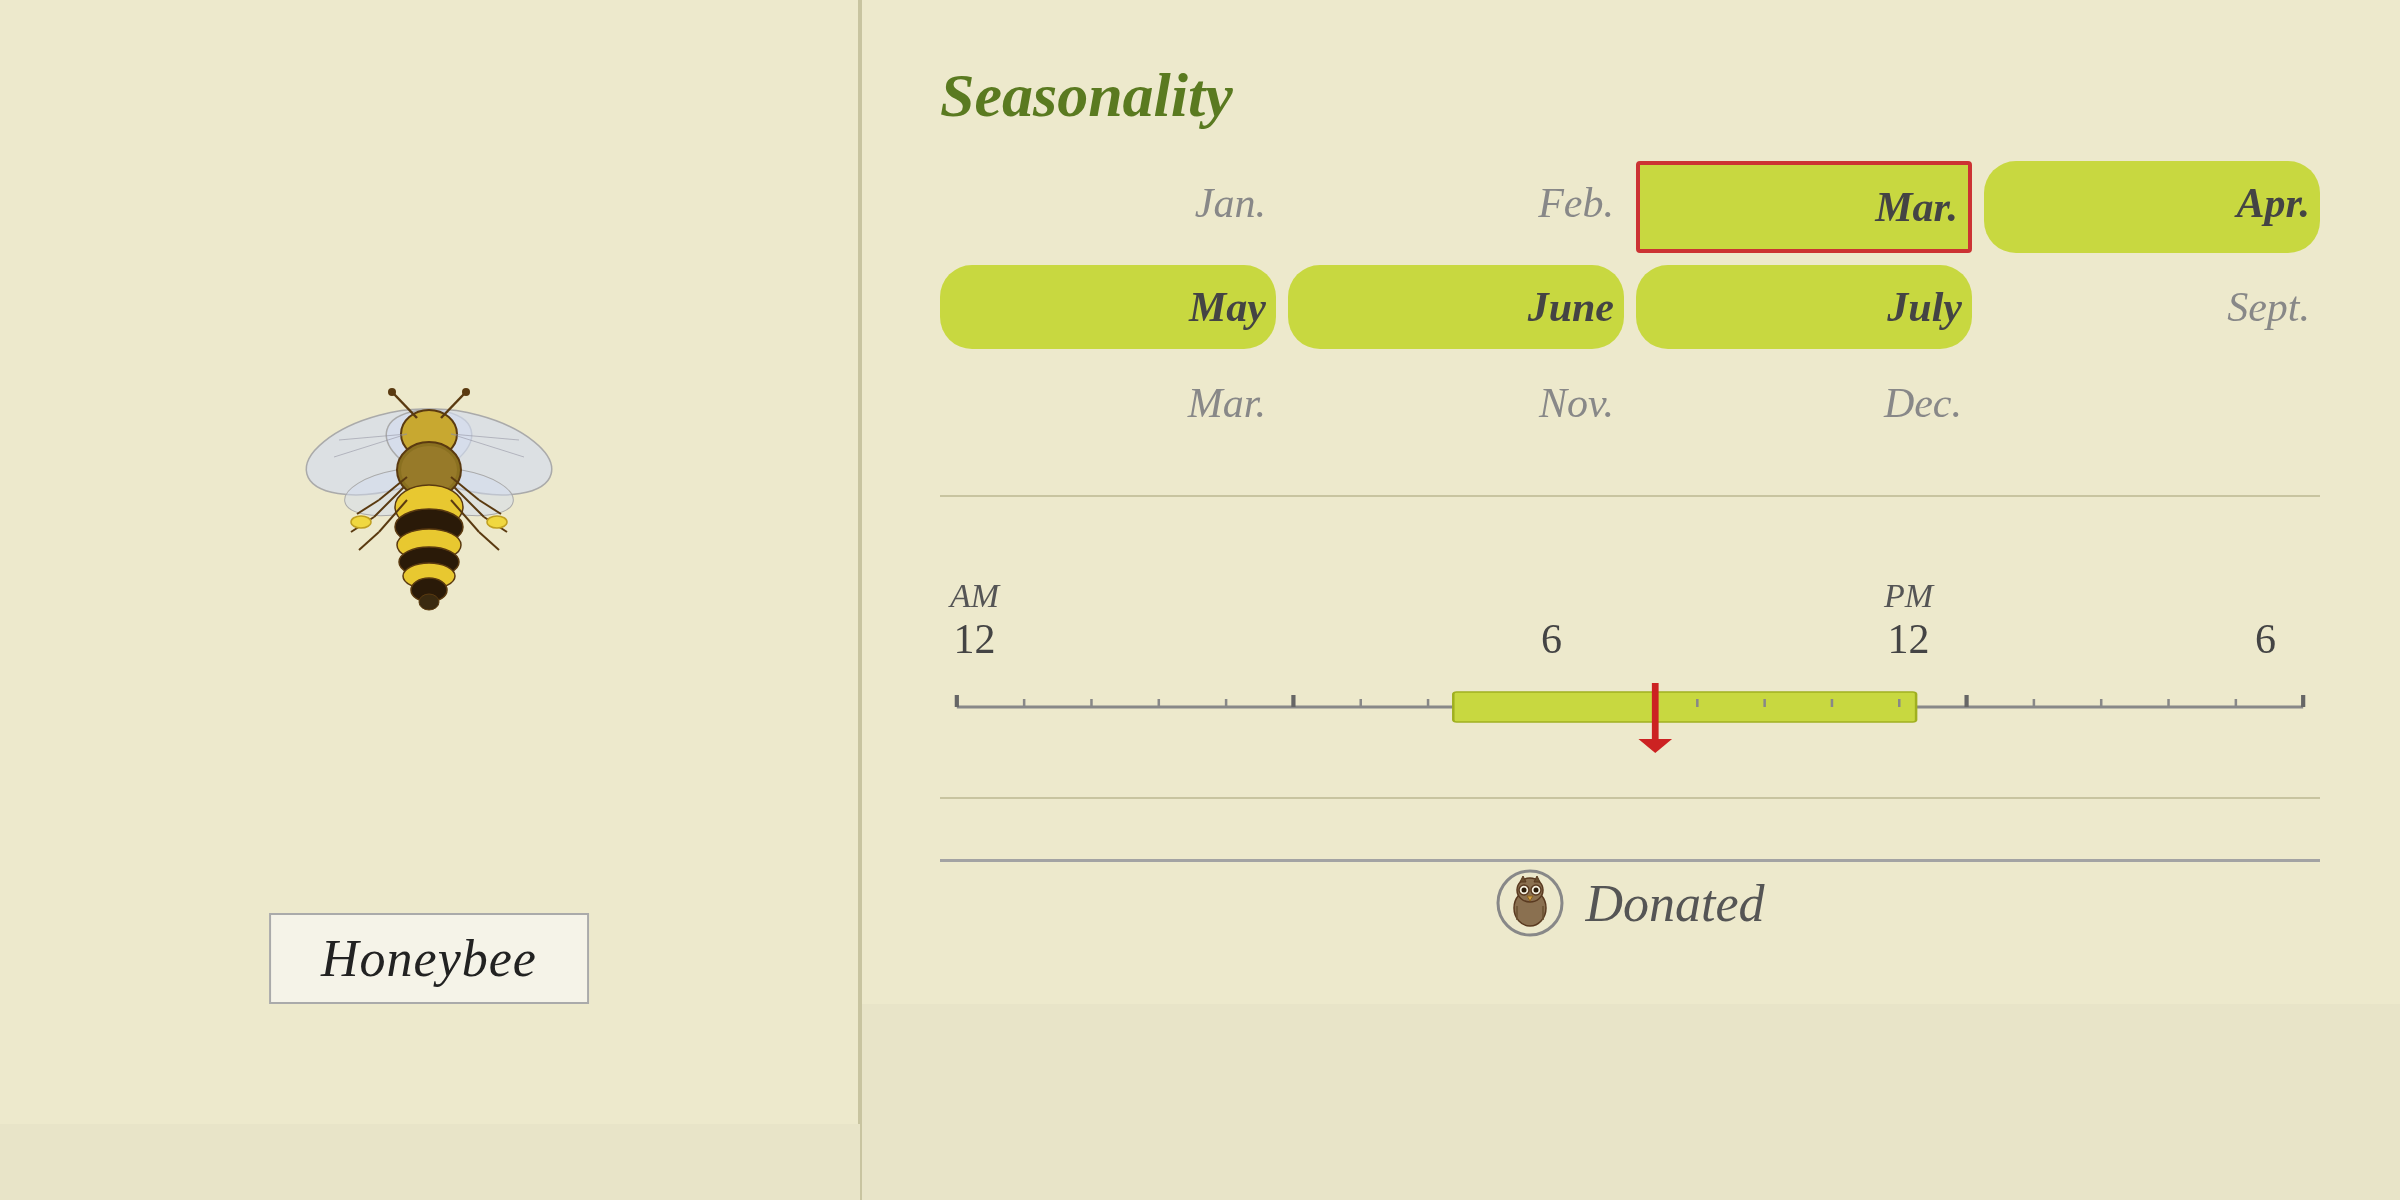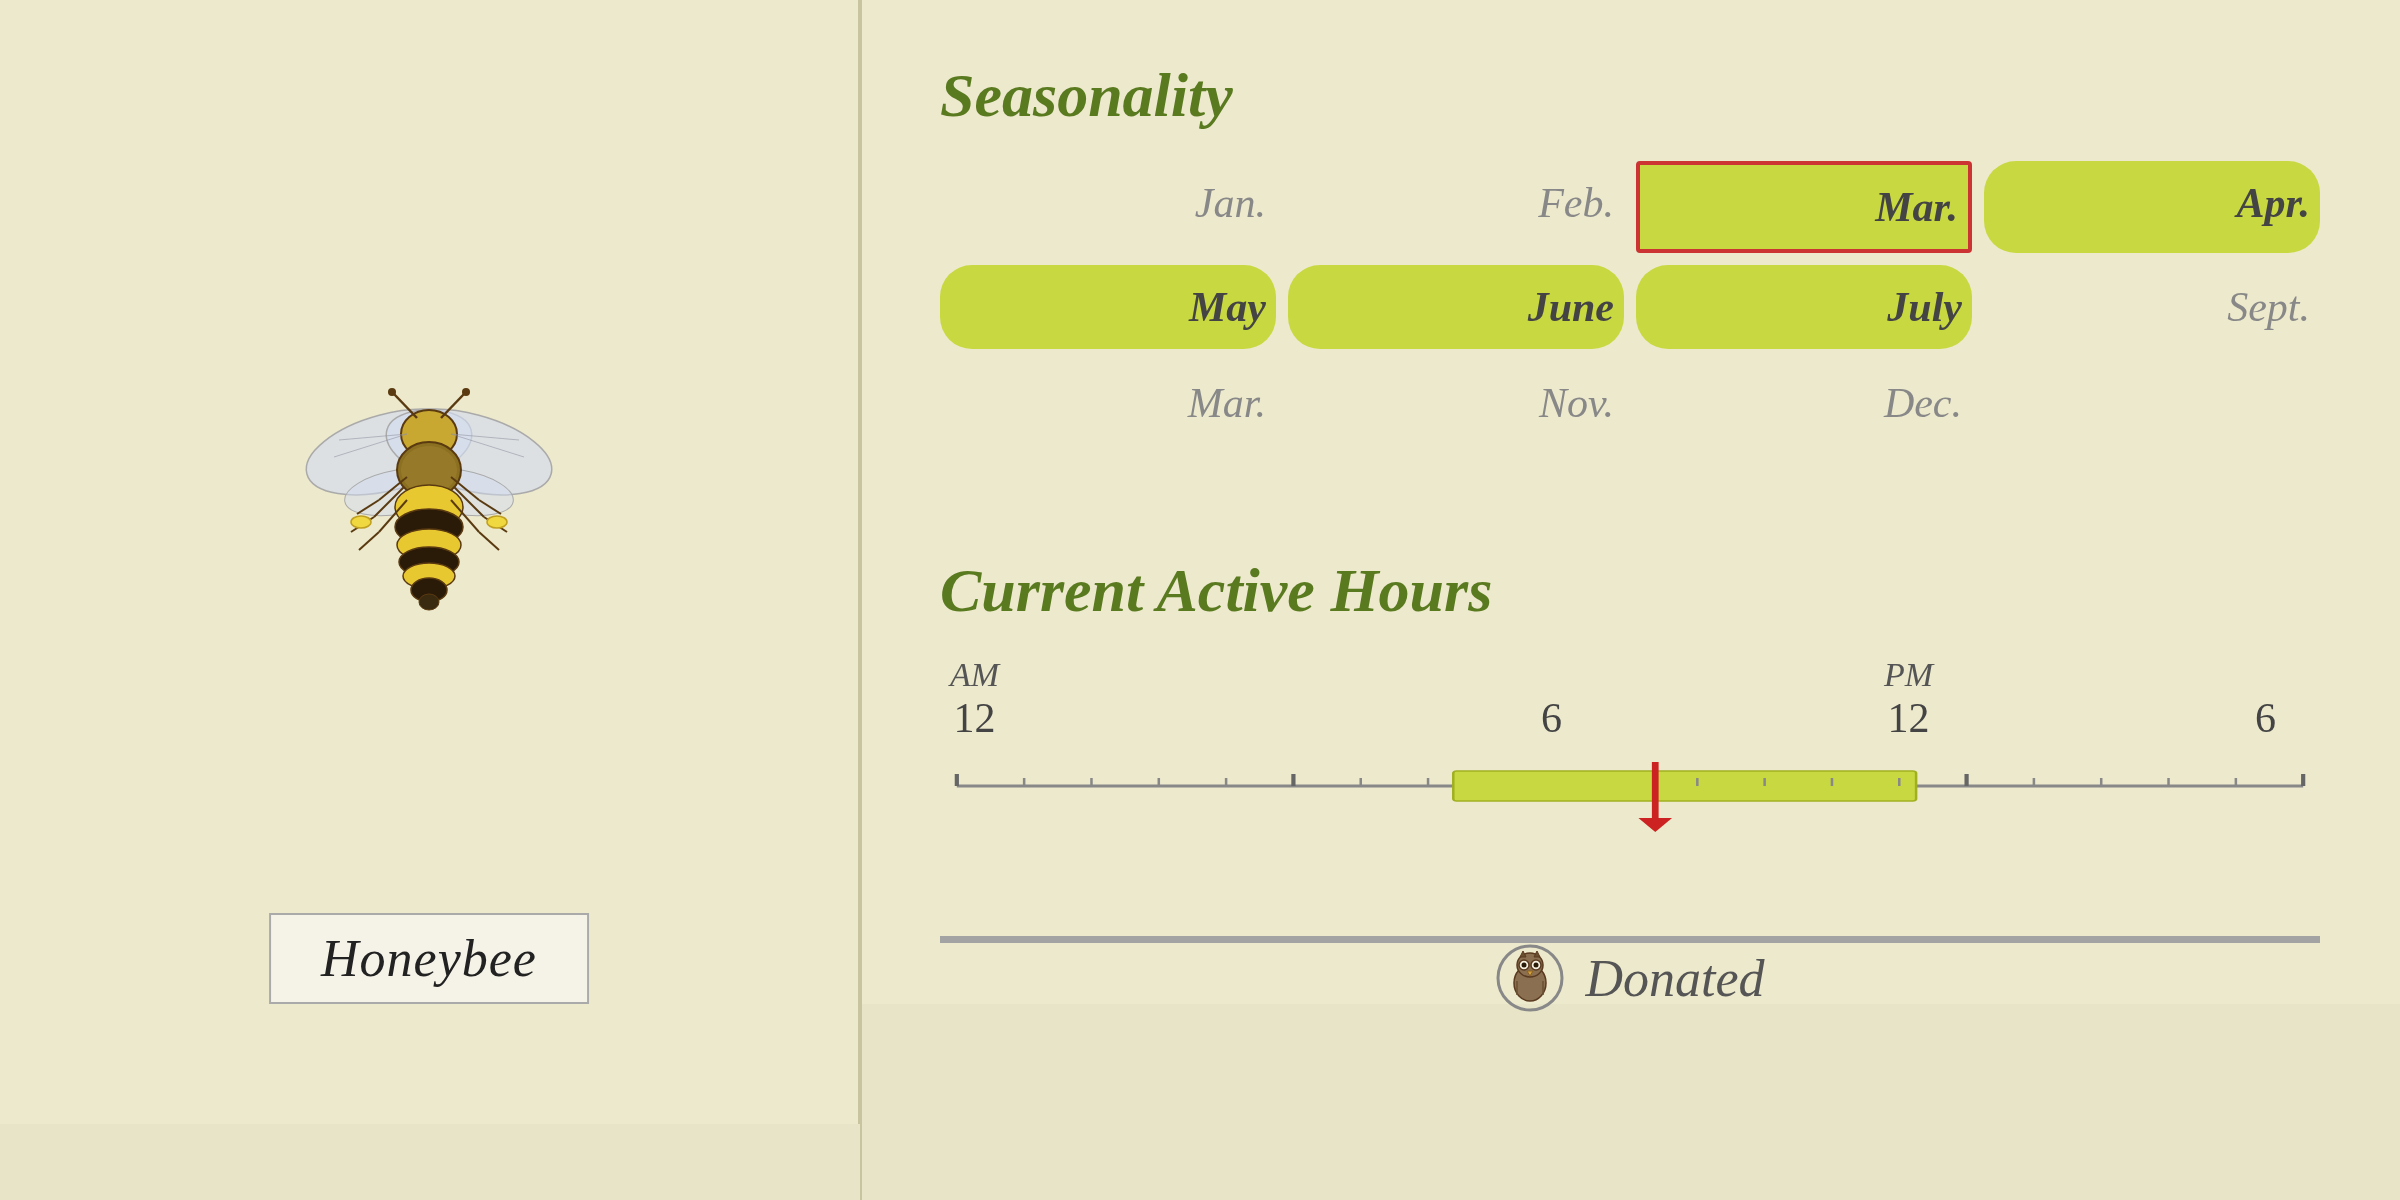--- a/index.html
+++ b/index.html
@@ -130,21 +130,21 @@
       position: relative;
       margin-top: 20px;
     }
 
     
     .bottom-section {
       flex: 1;
       display: flex;
       align-items: center;
       justify-content: center;
-      border-top: 7px solid #a3a3a3;
+      border-top: 3px solid #a3a3a3;
       margin-top: 20px;
     }
 
     .donated-container {
       display: flex;
       align-items: center;
       gap: 20px;
     }
 
     .owl-icon {
@@ -256,21 +256,20 @@
         <div class="month-cell inactive">Sept.</div>
         <div class="month-cell inactive">Mar.</div>
         <div class="month-cell inactive">Nov.</div>
         <div class="month-cell inactive">Dec.</div>
       </div>
     </div>
 
     <div class="divider-h"></div>
 
     <div class="hours-section">
-      <div class="section-title">Current Active Hours</div>
 
       <div class="timeline-container">
 
         <div style="display:flex; justify-content:space-between; padding: 0 10px; margin-bottom:14px;">
           <div style="display:flex;flex-direction:column;align-items:center;">
             <span style="font-family:Georgia,serif;font-style:italic;font-size:34px;color:#555;">AM</span>
             <span style="font-family:Georgia,serif;font-size:42px;color:#444;">12</span>
           </div>
           <div style="display:flex;flex-direction:column;align-items:center;margin-left:220px;">
             <span style="font-family:Georgia,serif;font-style:italic;font-size:34px;color:#555;visibility:hidden;">AM</span>

